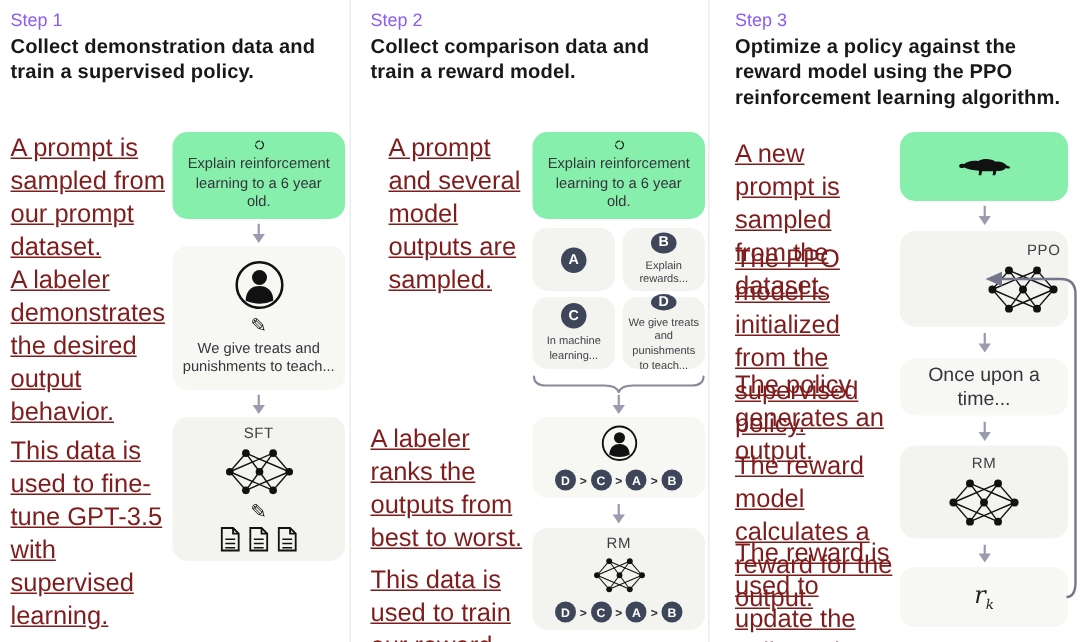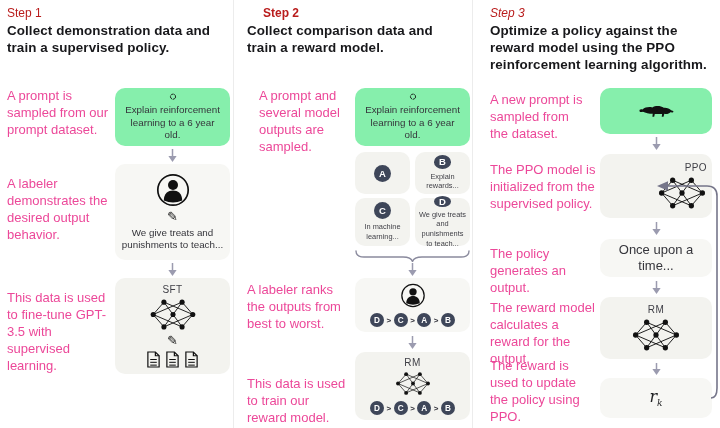--- a/index.html
+++ b/index.html
@@ -1,21 +1,21 @@
 <!DOCTYPE html>
 <html><head>
 <meta charset="utf-8">
 <style>
   html,body{margin:0;padding:0;}
   body{width:720px;height:428px;background:#ffffff;position:relative;overflow:hidden;
        font-family:"Liberation Sans",sans-serif;-webkit-font-smoothing:antialiased;}
   .abs{position:absolute;box-sizing:border-box;}
-  .step-label{font-size:12px;color:#b91c1c;}
+  .step-label{font-size:12px;color:#8b5cf6;}
   .step-title{font-size:13.4px;font-weight:700;color:#18181b;line-height:1.26;letter-spacing:.1px;}
-  .body-text{font-size:13px;color:#ec4899;line-height:1.3;}
+  .body-text{font-size:17px;color:#7f1d1d;line-height:1.3;text-decoration:underline;}
   .fig{border-radius:10px;display:flex;flex-direction:column;align-items:center;justify-content:center;text-align:center;}
   .green{background:#86efac;}
   .gray{background:#f3f3ef;}
   .lgray{background:#f7f7f4;}
   .cap{font-size:9.8px;color:#35353b;line-height:1.25;margin-top:4px;}
   .capsm{font-size:7.4px;color:#3f3f46;line-height:1.3;margin-top:3px;}
   .modlbl{font-size:10px;color:#3f3f46;letter-spacing:.4px;margin-bottom:3px;}
   .pencil{font-size:13px;color:#111;line-height:1;margin-top:3px;}
   .badge{width:17px;height:17px;border-radius:50%;background:#3e4659;color:#fff;font-size:9.5px;font-weight:700;
          display:inline-flex;align-items:center;justify-content:center;}
@@ -113,21 +113,21 @@
     <svg width="15" height="17" viewBox="0 0 16 18">
         <path d="M2 1 H10 L14 5 V17 H2 Z" fill="none" stroke="#111" stroke-width="1.3"></path>
         <path d="M10 1 V5 H14" fill="none" stroke="#111" stroke-width="1.3"></path>
         <line x1="4.5" y1="9" x2="11.5" y2="9" stroke="#111" stroke-width="1.1"></line>
         <line x1="4.5" y1="12" x2="11.5" y2="12" stroke="#111" stroke-width="1.1"></line>
         <line x1="4.5" y1="15" x2="11.5" y2="15" stroke="#111" stroke-width="1.1"></line>
       </svg>
   </div>
 </div>
 
-<div class="abs step-label" style="left:263px;top:6px;font-weight:bold;">Step 2</div>
+<div class="abs step-label" style="left:247px;top:6px;">Step 2</div>
 <div class="abs step-title" style="left:247px;top:23px;width:218px;">Collect comparison data and train a reward model.</div>
 
 <div class="abs body-text" style="left:259px;top:88px;width:100px;">A prompt and several model outputs are sampled.</div>
 <div class="abs fig green" style="left:355px;top:88px;width:115px;height:58px;padding:5px;">
   <svg width="20" height="20" viewBox="0 0 22 22">
     <circle cx="11" cy="11" r="8" fill="none" stroke="#111" stroke-width="2.4" stroke-dasharray="8.6 4.4" stroke-linecap="round" transform="rotate(20 11 11)"></circle>
   </svg>
   <div class="cap" style="width:102px;">Explain reinforcement learning to a 6 year old.</div>
 </div>
 
@@ -210,21 +210,21 @@
     <span class="badge badge-sm">D</span>
     <span class="gt">&gt;</span>
     <span class="badge badge-sm">C</span>
     <span class="gt">&gt;</span>
     <span class="badge badge-sm">A</span>
     <span class="gt">&gt;</span>
     <span class="badge badge-sm">B</span>
   </div>
 </div>
 
-<div class="abs step-label" style="left:490px;top:6px;font-style:italic;">Step 3</div>
+<div class="abs step-label" style="left:490px;top:6px;">Step 3</div>
 <div class="abs step-title" style="left:490px;top:23px;width:228px;">Optimize a policy against the reward model using the PPO reinforcement learning algorithm.</div>
 
 <div class="abs body-text" style="left:490px;top:92px;width:100px;">A new prompt is sampled from the dataset.</div>
 <div class="abs fig green" style="left:600px;top:88px;width:112px;height:46px;padding:4px;">
   <svg width="36" height="15" viewBox="0 0 44 18">
     <path d="M2 9 C1 6.5 3.5 5.5 5.5 6.5 C8.5 4 13 3 17.5 4 C21.5 1.5 28 2 31.5 4.5 C35 4 38.5 5.5 40.5 7.5 L43 8.5 C43.6 9 43.2 10.2 42.2 10.1 L39.5 9.9 C38.2 11.8 35 12.6 32.2 11.9 L31.2 15.5 L29 15.5 L29.5 12.2 L20.5 12.2 L19.8 15.5 L17.6 15.5 L18 11.8 C13.5 11.6 9 10.6 6 9.2 C4.3 9.9 2.5 9.7 2 9 Z" fill="#111"></path>
   </svg>
 </div>
 
 <svg class="abs" style="left:651px;top:137px;" width="11" height="13" viewBox="0 0 11 13">

